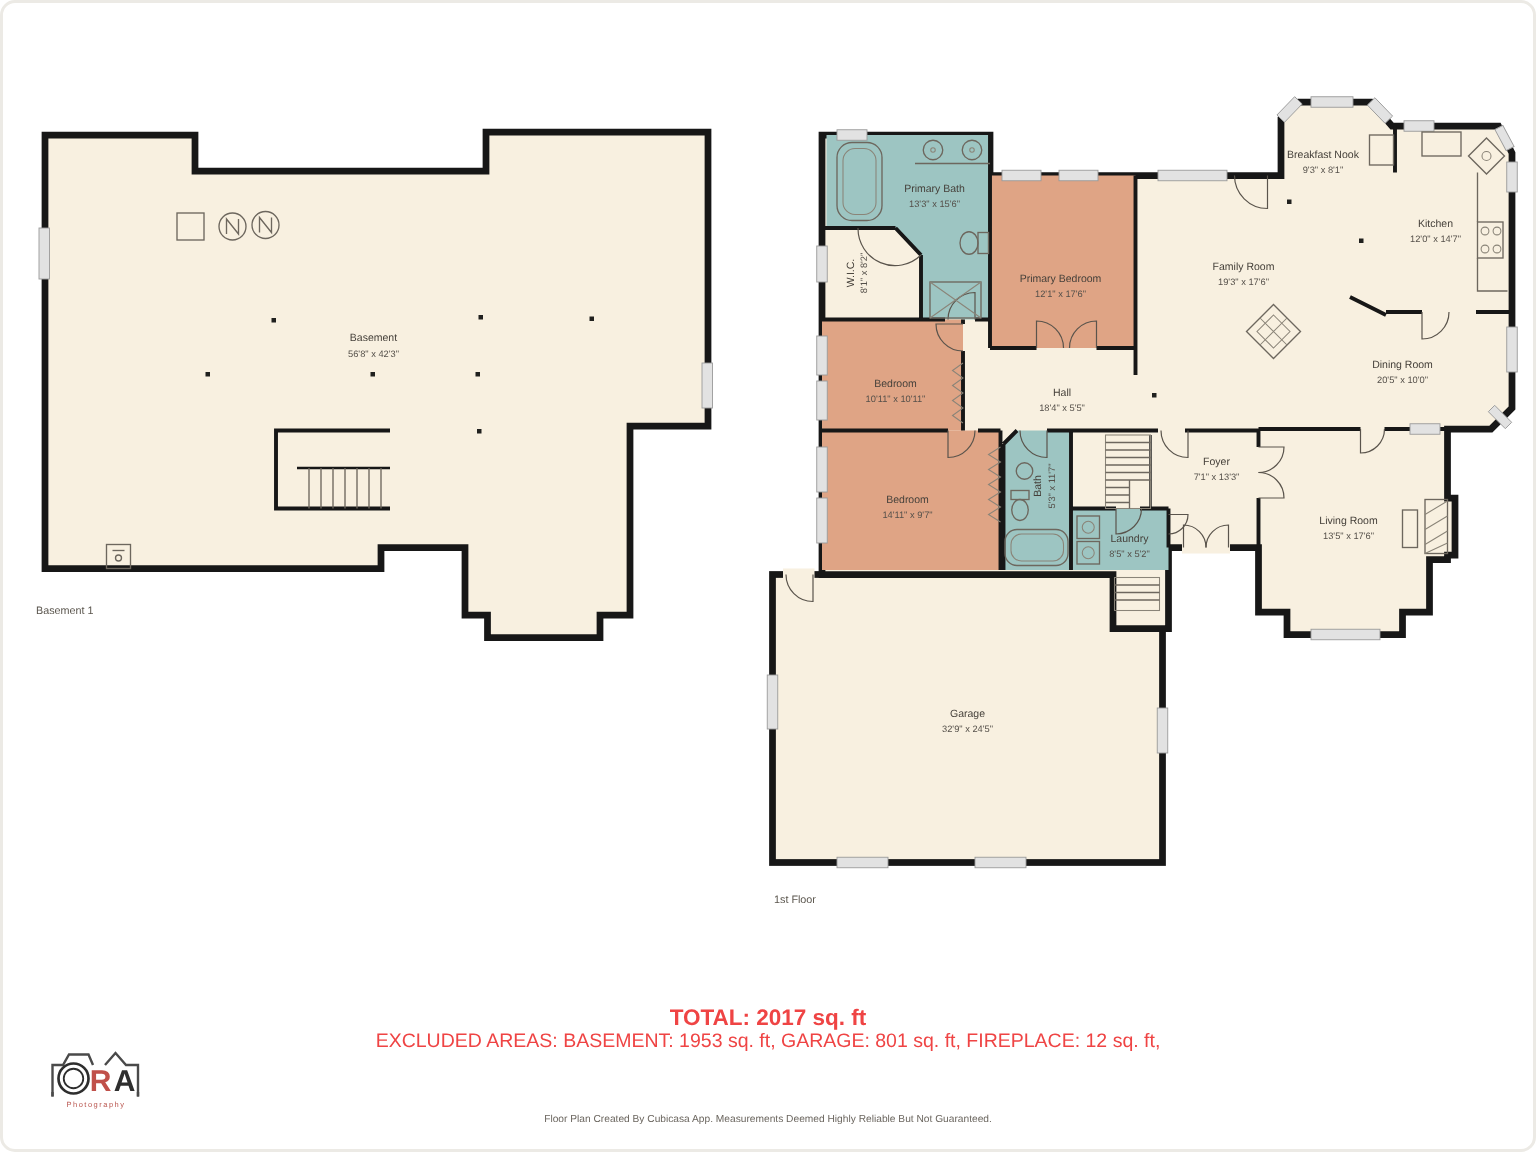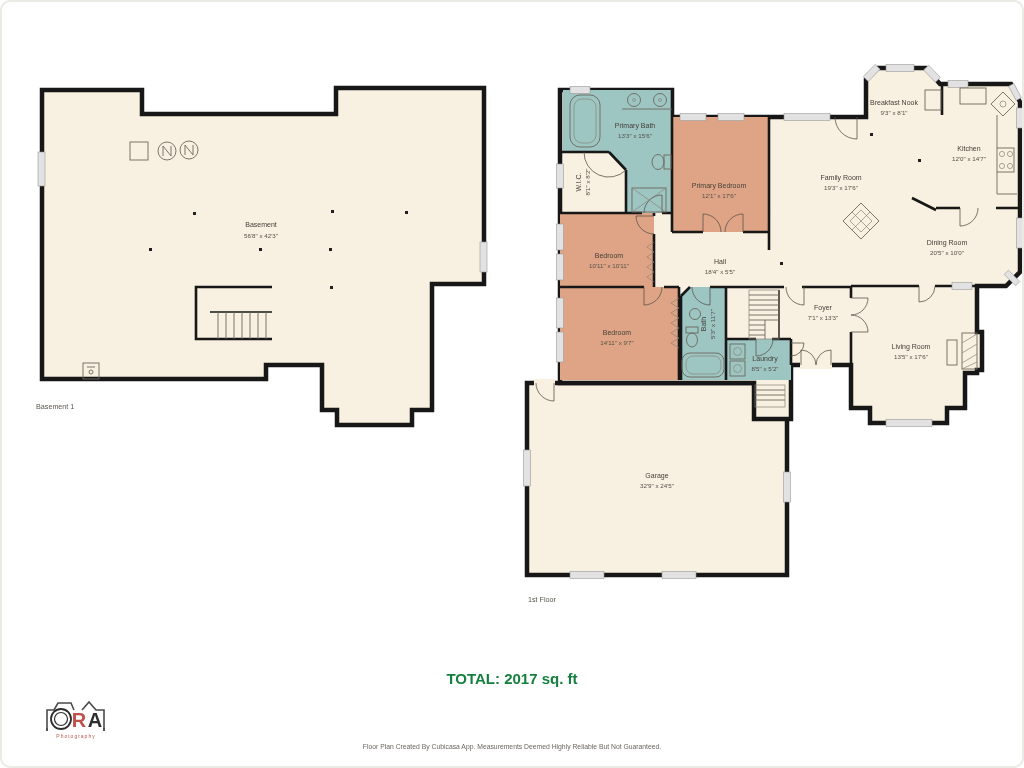--- a/index.html
+++ b/index.html
@@ -1,35 +1,35 @@
 <!DOCTYPE html>
 <html><head>
 <meta charset="utf-8">
 <style>
   html,body{margin:0;padding:0;background:#fff;}
   #page{position:relative;width:1024px;height:768px;background:#ffffff;
         font-family:"Liberation Sans",sans-serif;overflow:hidden;
-        border:2px solid #eceae5;border-radius:10px;box-sizing:border-box;padding-left:12px;}
+        border:2px solid #eceae5;border-radius:10px;box-sizing:border-box;}
   svg text{font-family:"Liberation Sans",sans-serif;}
   .room-name{font-size:7px;fill:#45403a;}
   .room-dims{font-size:6.2px;fill:#55504a;}
   .floor-title{font-size:7.2px;fill:#5b564e;}
   .floor{fill:#f8f0e0;}
   .wet{fill:#9dc5c2;}
   .bed{fill:#dfa485;}
   .wall-heavy{fill:none;stroke:#171717;stroke-width:4.5;stroke-linejoin:miter;}
   .wall{fill:none;stroke:#171717;stroke-width:2.6;}
   .wall-thin{fill:none;stroke:#171717;stroke-width:1.6;}
   .fix{fill:none;stroke:#6d675e;stroke-width:0.9;}
   .fixlight{fill:none;stroke:#8a8478;stroke-width:0.7;}
   .door{fill:none;stroke:#5a544c;stroke-width:0.8;}
   .win{fill:#e2e2e2;stroke:#9a9a9a;stroke-width:0.6;}
   .dot{fill:#20201e;}
   .patch{fill:#f8f0e0;}
-  #summary{position:absolute;left:0;top:668px;width:100%;text-align:center;color:#15803d;}
+  #summary{position:absolute;left:0;top:668px;width:100%;text-align:center;color:#ef4444;}
   #summary .l1{font-size:15px;font-weight:bold;line-height:17px;}
   #summary .l{font-size:13px;line-height:14.6px;}
   #footnote{position:absolute;left:0;top:741px;width:100%;text-align:center;
             font-size:6.8px;color:#6b665f;}
 </style>
 </head>
 <body>
 
 <div id="page">
 
@@ -305,16 +305,17 @@
     </g>
     <text x="65" y="725" text-anchor="middle" font-size="20" font-weight="bold" fill="#c0504a">R</text>
     <text x="81" y="725" text-anchor="middle" font-size="20" font-weight="bold" fill="#2e2e2e">A</text>
     <text x="62" y="736" text-anchor="middle" font-size="5" fill="#b9554e" letter-spacing="1">Photography</text>
   </g>
 </svg>
 
   
   <div id="summary">
     <div class="l1">TOTAL: 2017 sq. ft</div>
+    <div class="l">EXCLUDED AREAS: BASEMENT: 1953 sq. ft, GARAGE: 801 sq. ft, FIREPLACE: 12 sq. ft,</div>
   </div>
   <div id="footnote">Floor Plan Created By Cubicasa App. Measurements Deemed Highly Reliable But Not Guaranteed.</div>
 
 </div>
 
 </body></html>

